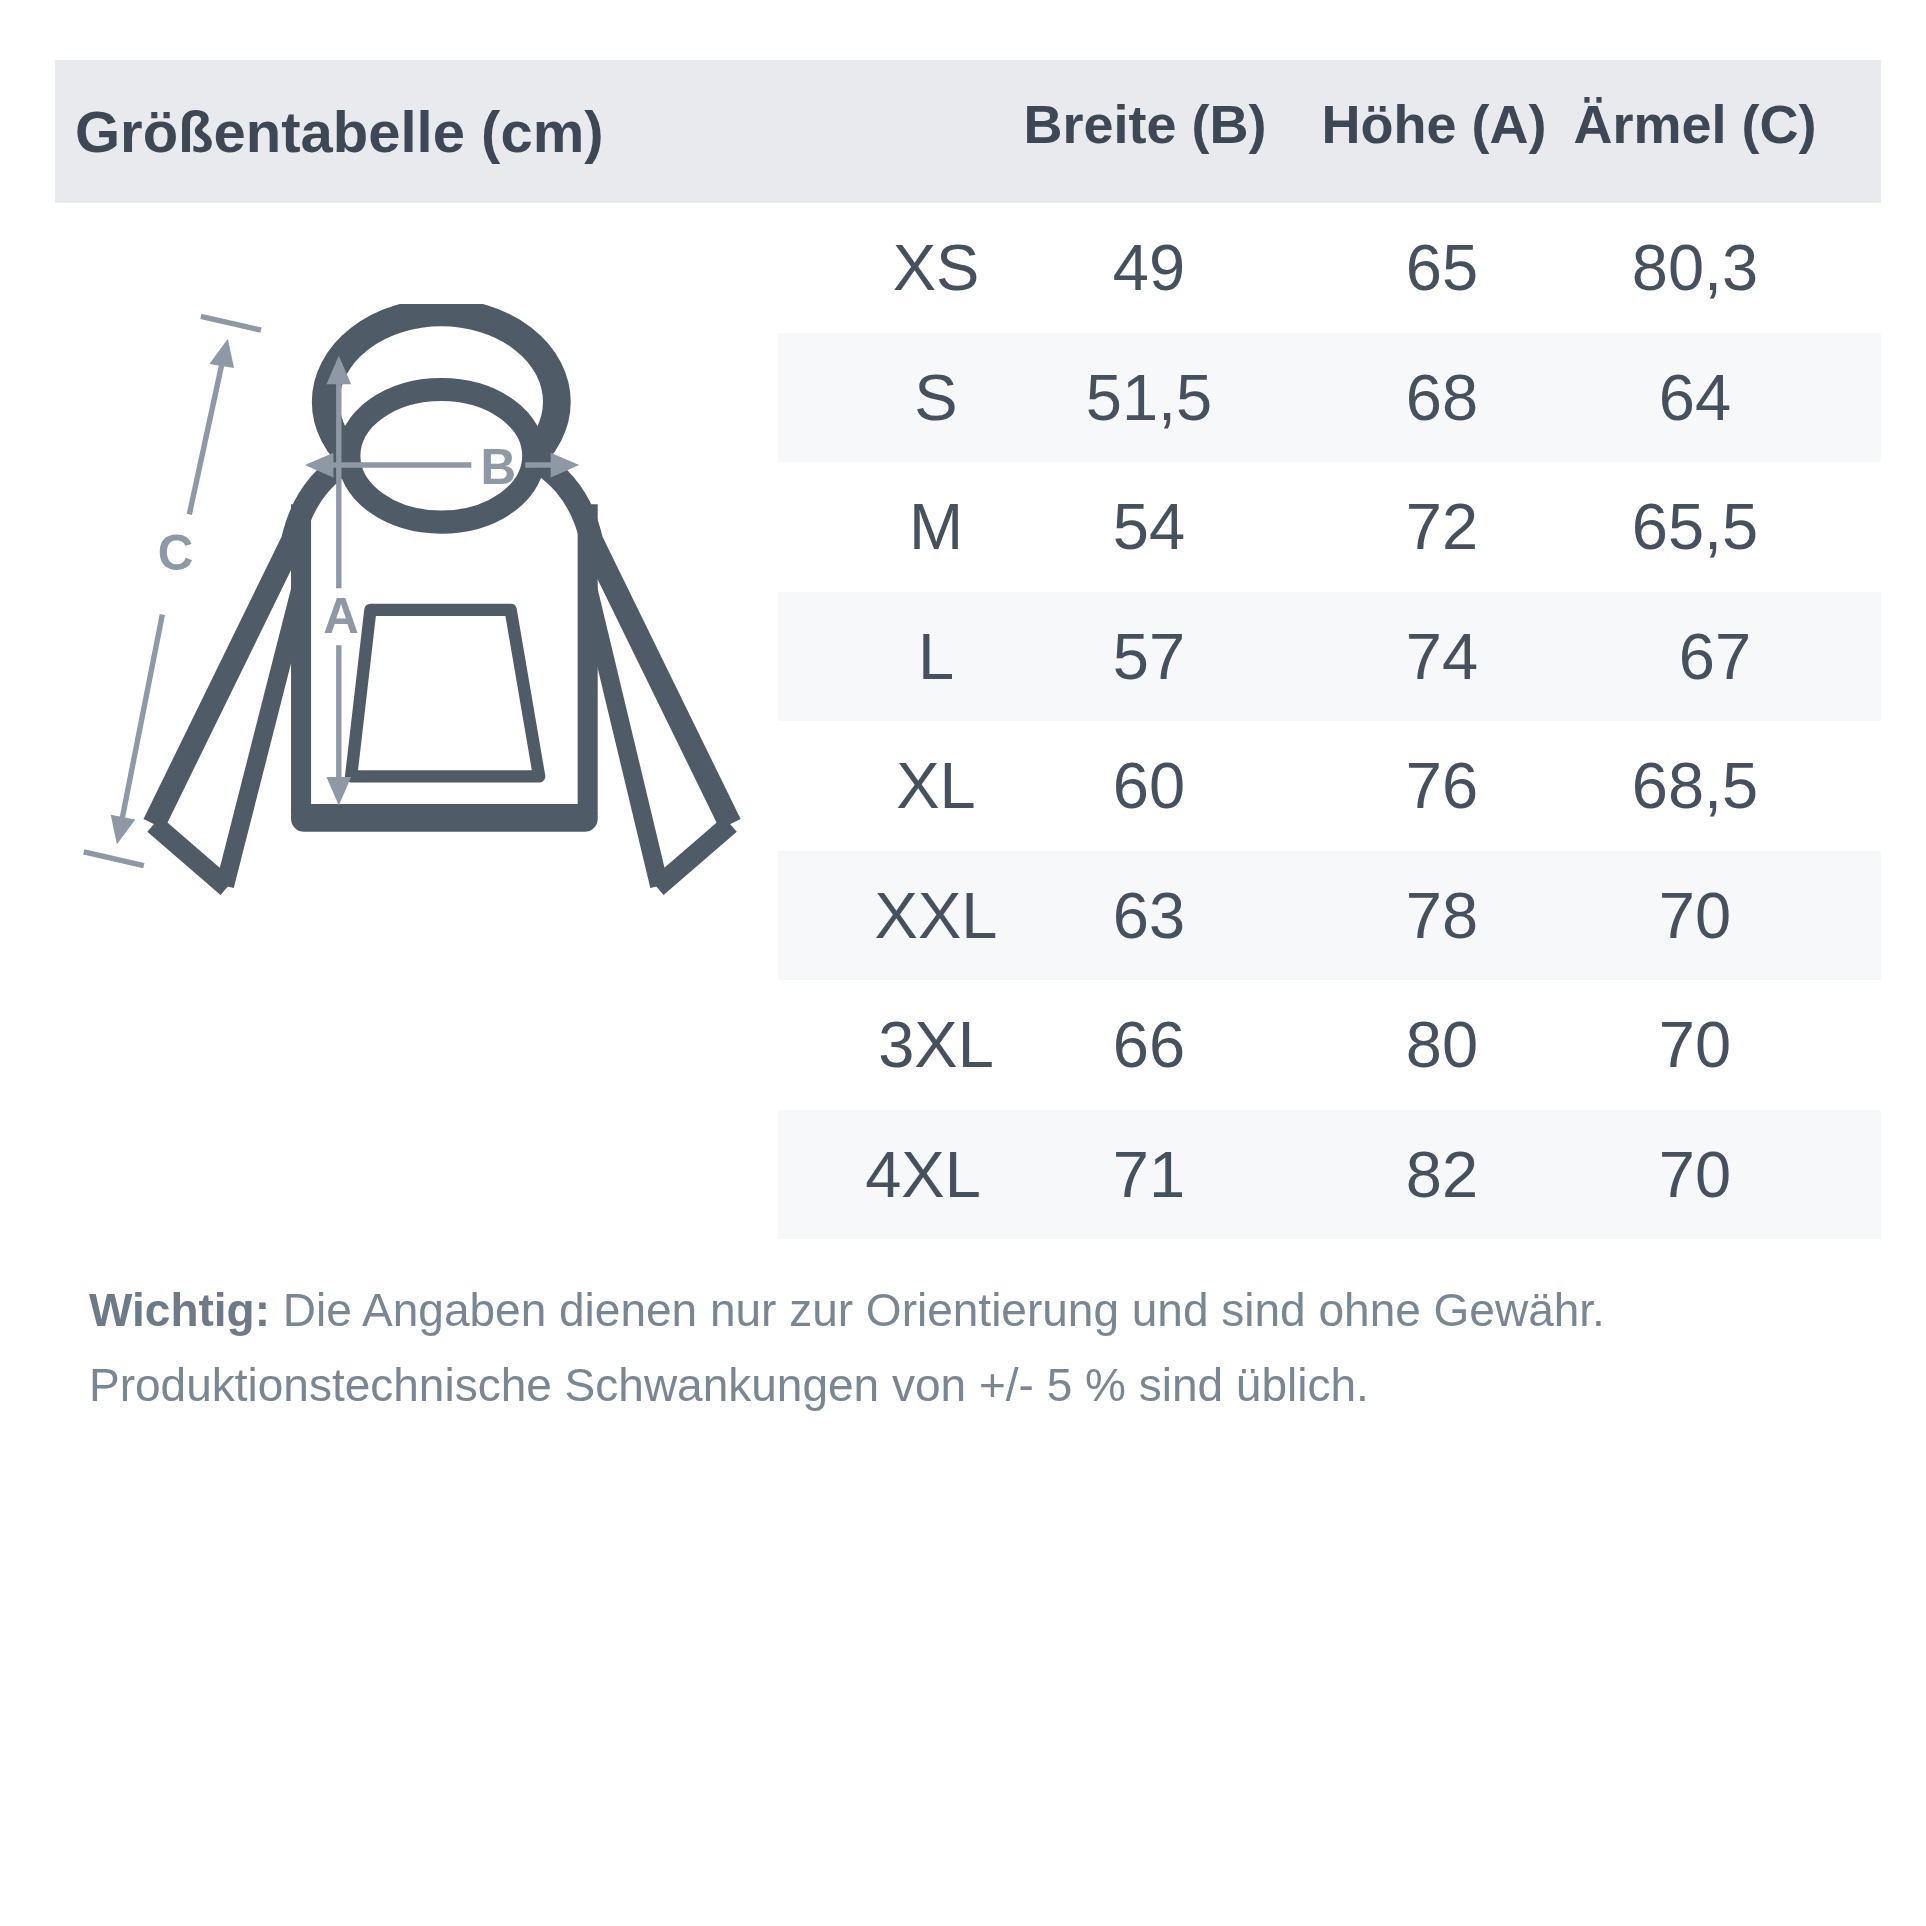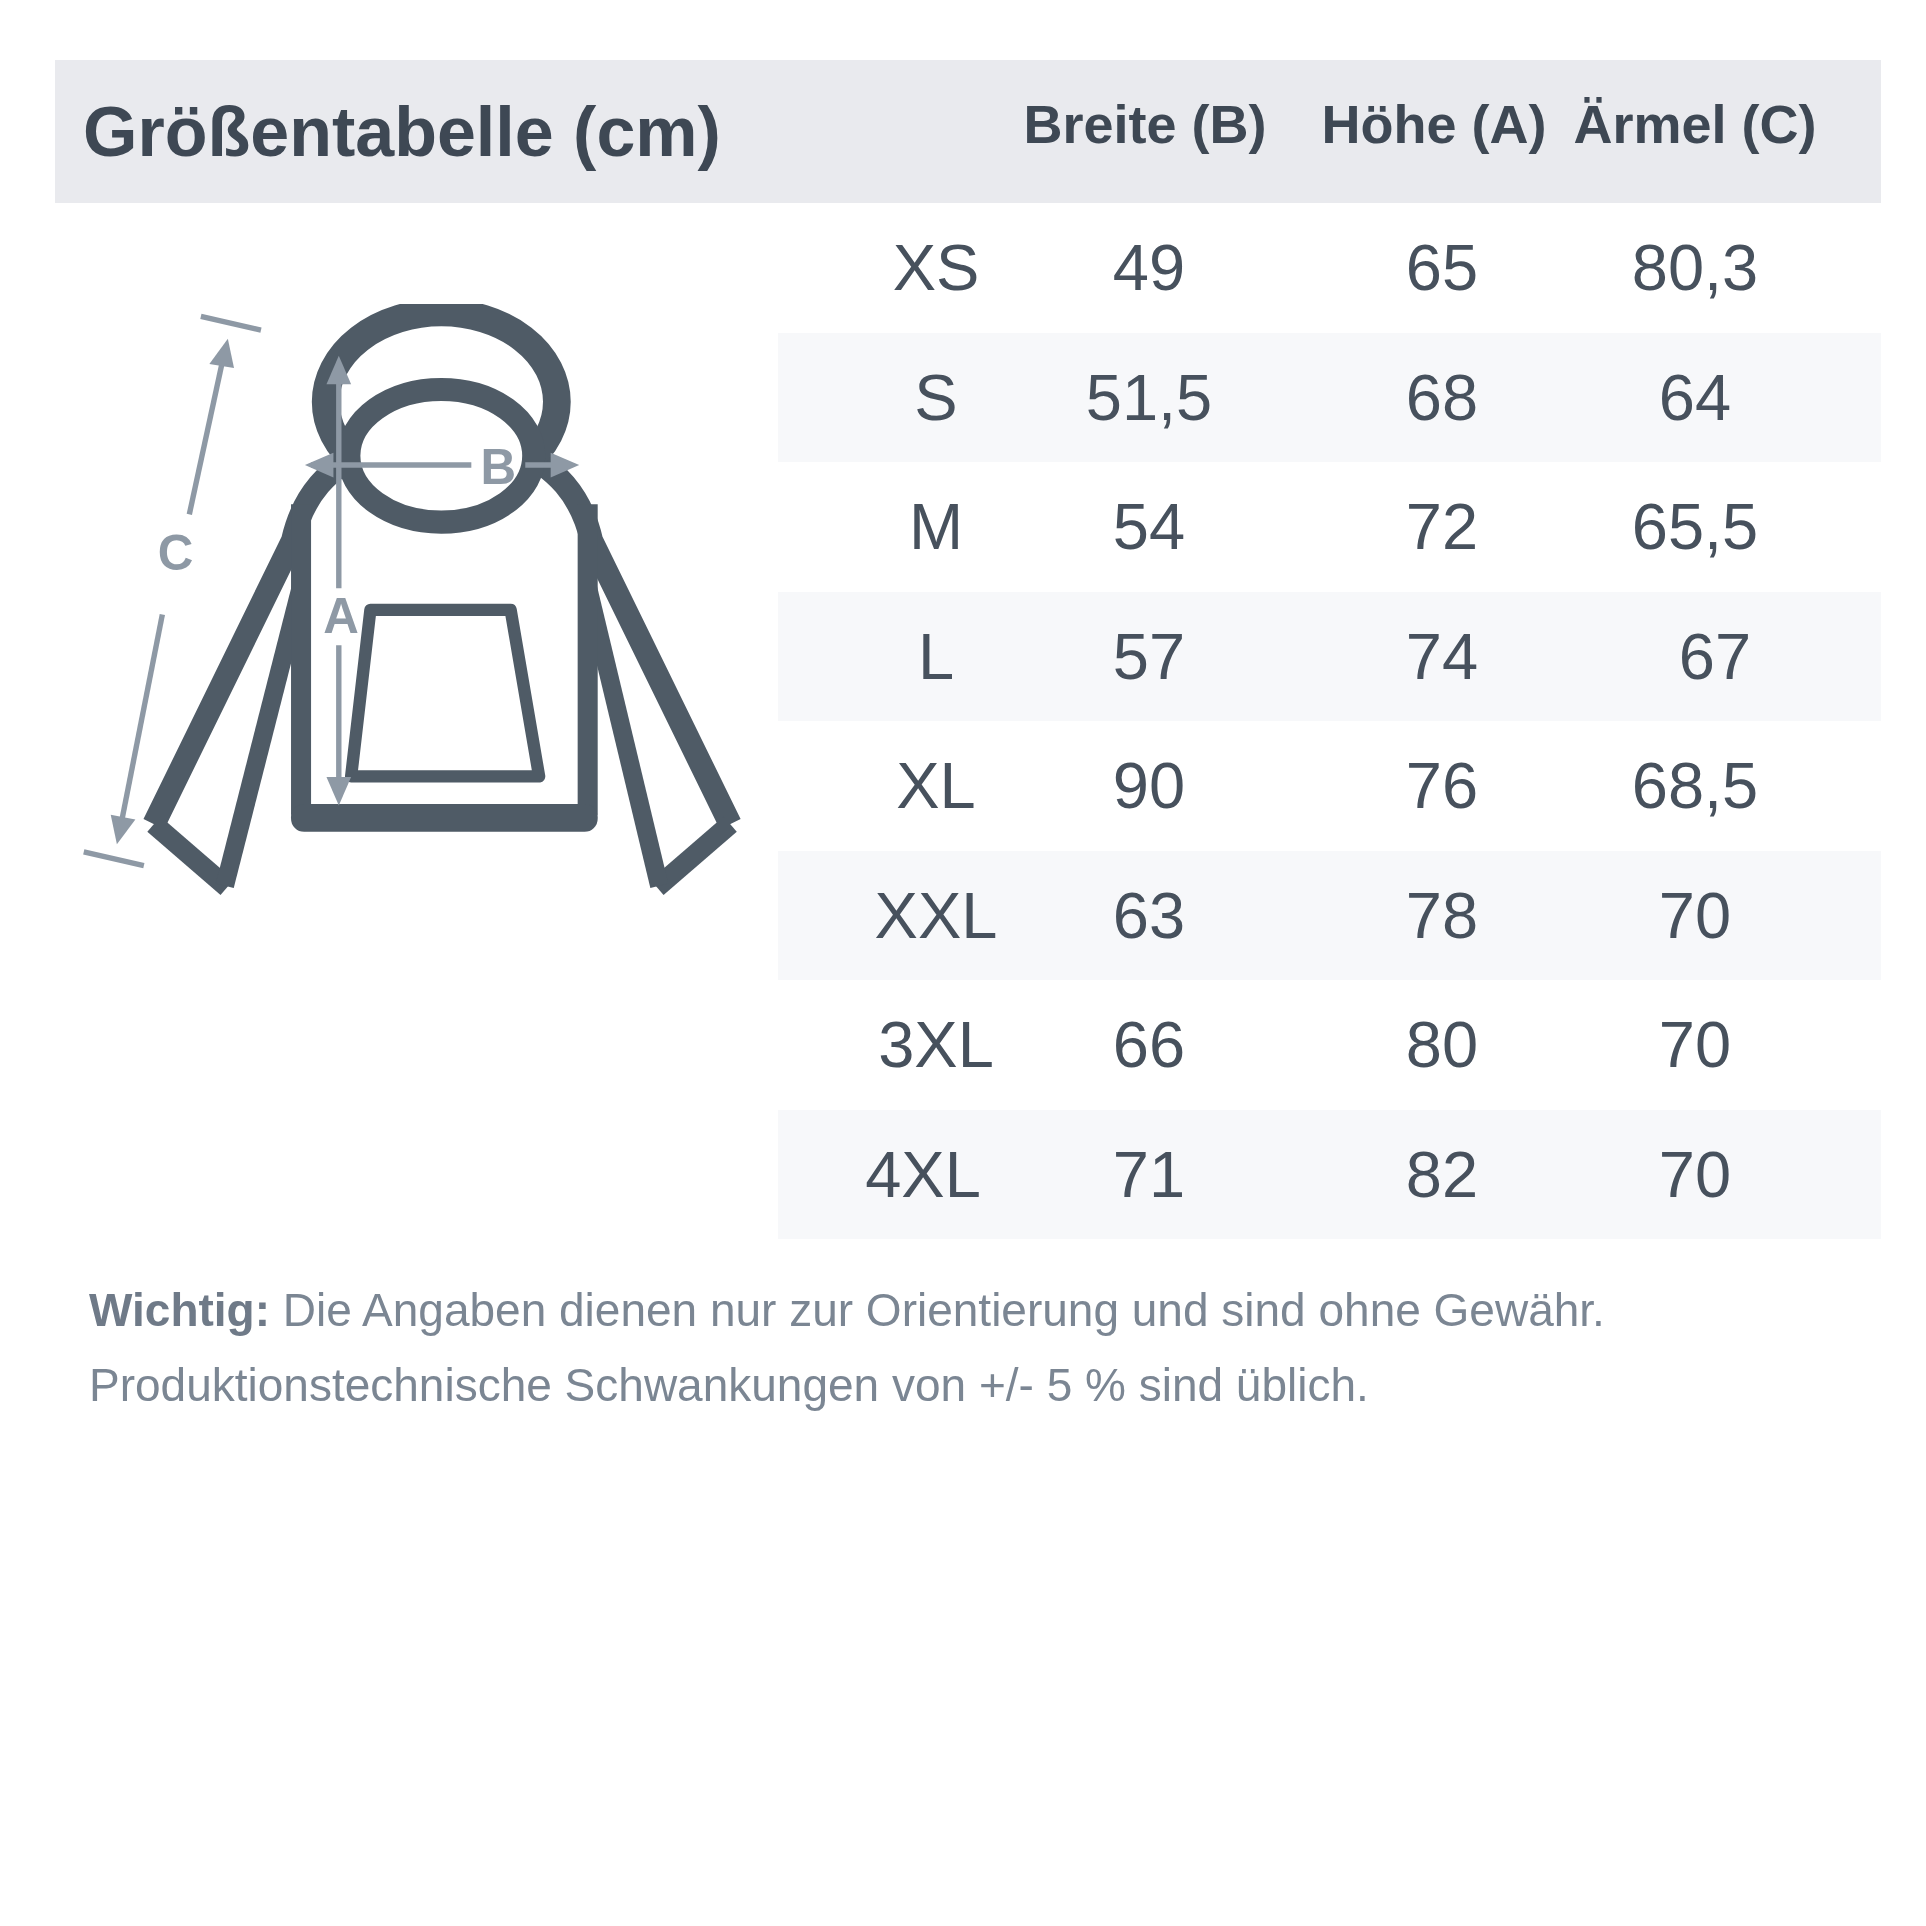--- a/index.html
+++ b/index.html
@@ -5,22 +5,22 @@
   html,body{margin:0;padding:0;background:#fff;}
   .canvas{
     position:relative;width:1926px;height:1926px;background:#ffffff;
     font-family:"Liberation Sans", sans-serif;overflow:hidden;
   }
   .header-bar{
     position:absolute;left:55px;top:60px;width:1826px;height:143px;
     background:#e9eaee;
   }
   .title{
-    position:absolute;left:28px;top:0;height:143px;display:flex;align-items:center;
-    font-size:70px;font-weight:bold;color:#3e4854;white-space:nowrap;
+    position:absolute;left:20px;top:0;height:143px;display:flex;align-items:center;
+    font-size:58px;font-weight:bold;color:#3e4854;white-space:nowrap;
   }
   .col-header{
     position:absolute;top:0;height:128px;display:flex;align-items:center;justify-content:center;
     transform:translateX(-50%);font-size:54px;font-weight:bold;color:#3e4854;white-space:nowrap;
   }
   .table-area{position:absolute;left:0;top:0;}
   .row{
     position:absolute;left:778px;width:1103px;height:129px;
   }
   .row.striped{background:#f7f8fa;}
@@ -124,21 +124,21 @@
         <span class="cell" style="left: 917px;">65,5</span>
       </div>
       <div class="row striped" style="top: 592px;">
         <span class="cell" style="left: 158px;">L</span>
         <span class="cell" style="left: 371px;">57</span>
         <span class="cell" style="left: 664px;">74</span>
         <span class="cell" style="left: 917px; margin-left: 20px;">67</span>
       </div>
       <div class="row" style="top: 721px;">
         <span class="cell" style="left: 158px;">XL</span>
-        <span class="cell" style="left: 371px;">90</span>
+        <span class="cell" style="left: 371px;">60</span>
         <span class="cell" style="left: 664px;">76</span>
         <span class="cell" style="left: 917px;">68,5</span>
       </div>
       <div class="row striped" style="top: 851px;">
         <span class="cell" style="left: 158px;">XXL</span>
         <span class="cell" style="left: 371px;">63</span>
         <span class="cell" style="left: 664px;">78</span>
         <span class="cell" style="left: 917px;">70</span>
       </div>
       <div class="row" style="top: 980px;">

